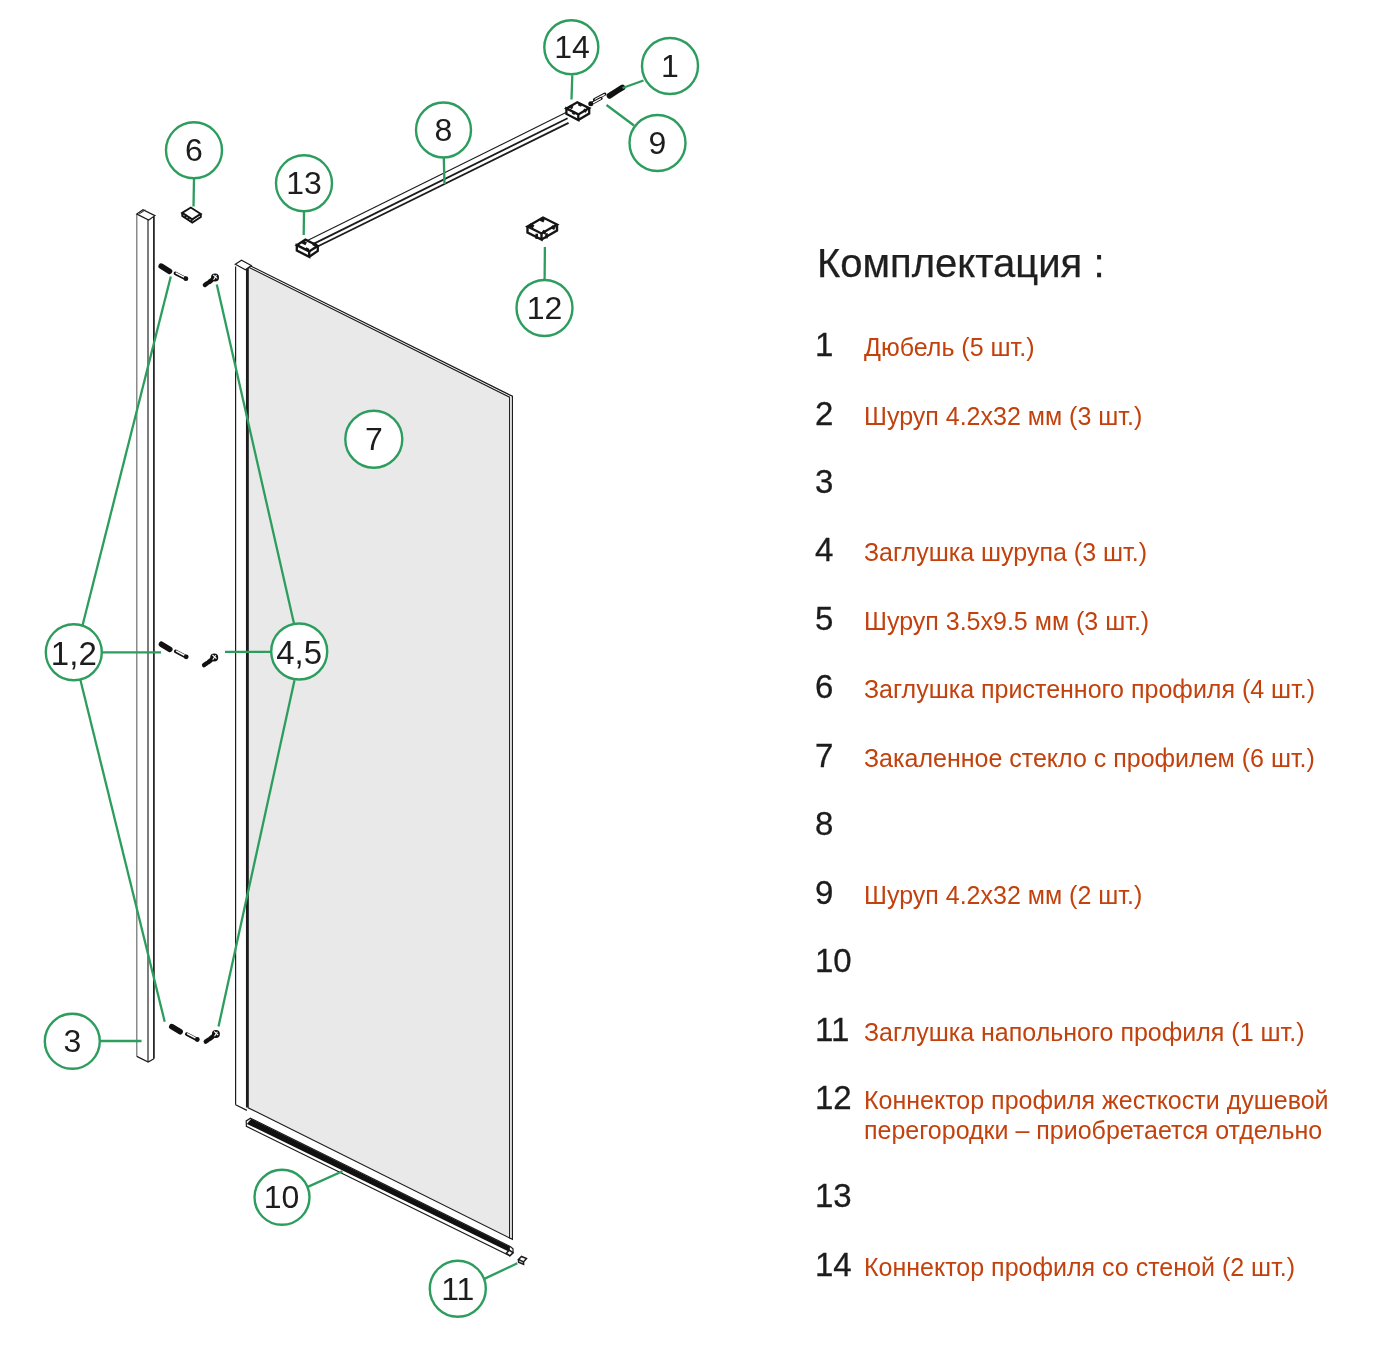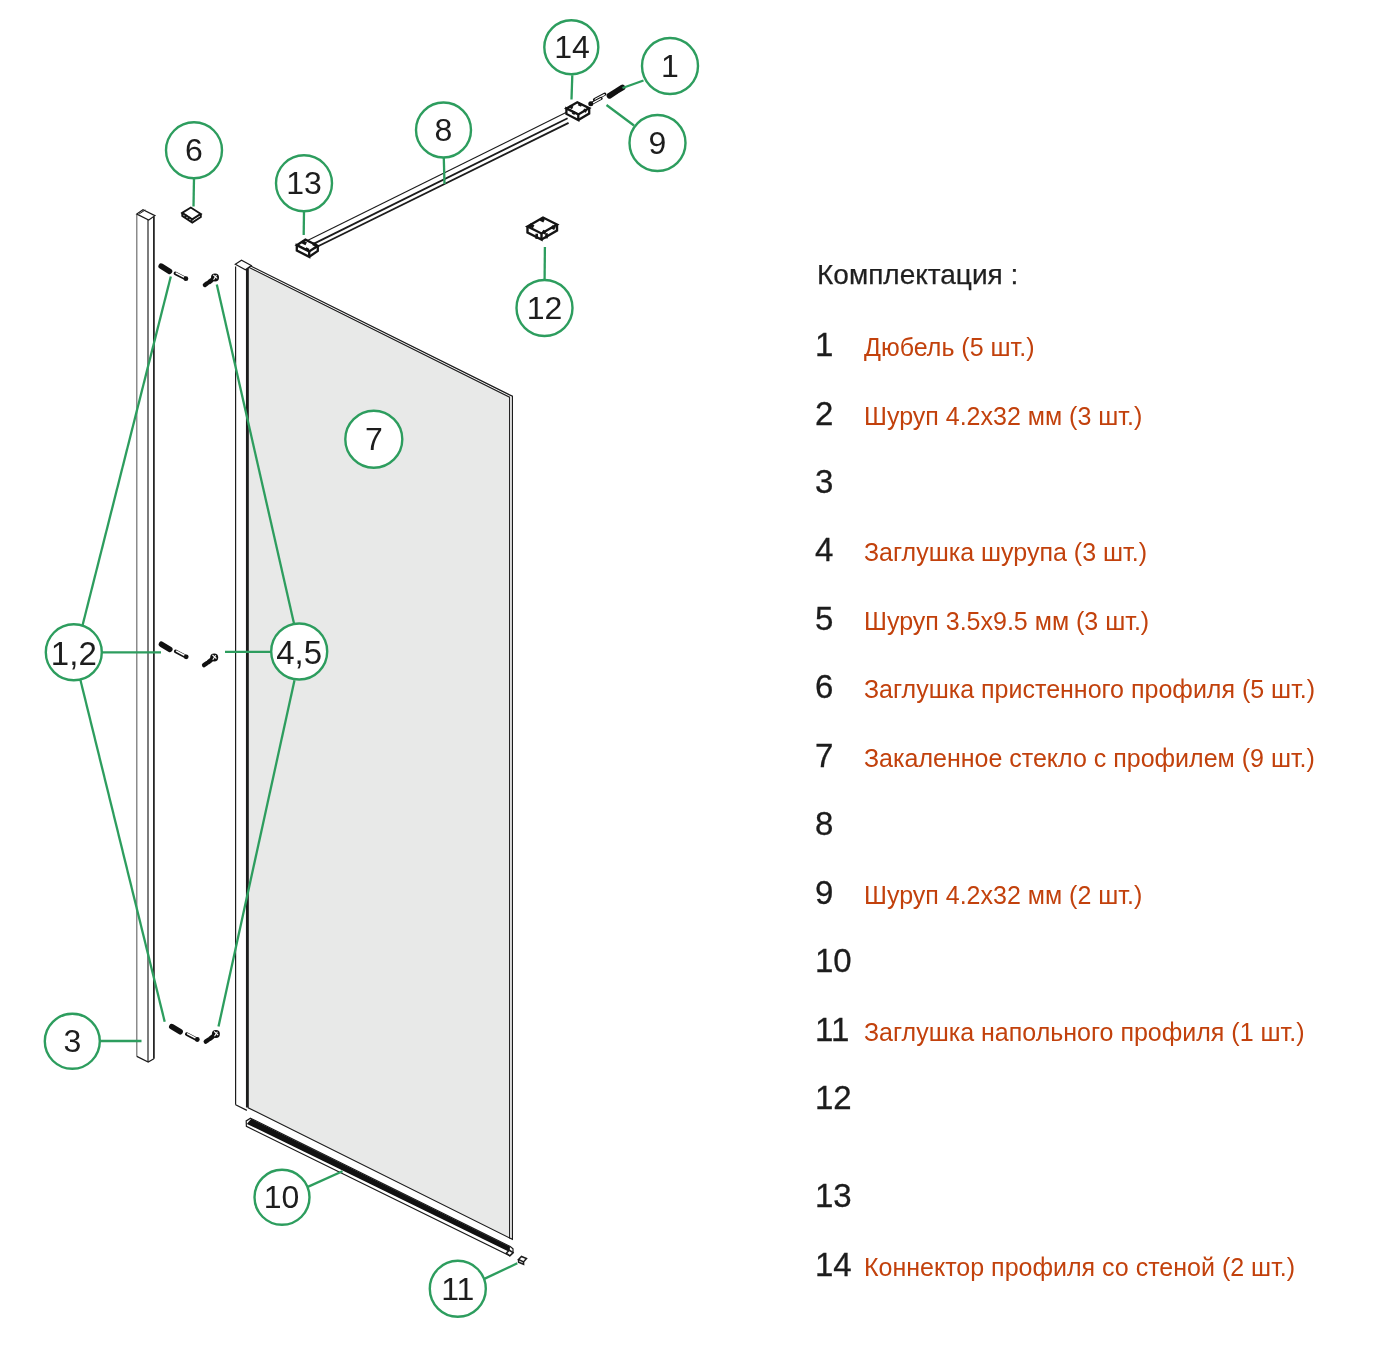--- a/index.html
+++ b/index.html
@@ -1,18 +1,18 @@
 <!DOCTYPE html>
 <html><head>
 <meta charset="utf-8">
 <style>
   html,body{margin:0;padding:0;background:#ffffff;}
   body{width:1383px;height:1369px;position:relative;font-family:"Liberation Sans",sans-serif;overflow:hidden;}
   #diagram{position:absolute;left:0;top:0;}
-  .title{position:absolute;left:817px;top:257px;font-size:28px;font-weight:400;color:#1f1f1f;line-height:36px;-webkit-text-stroke:0.25px #1f1f1f;}
+  .title{position:absolute;left:817px;top:245px;font-size:40px;font-weight:400;color:#1f1f1f;line-height:36px;-webkit-text-stroke:0.25px #1f1f1f;}
   .item{position:absolute;left:815px;display:flex;align-items:baseline;width:540px;}
   .num{flex:0 0 49px;font-size:33px;font-weight:400;color:#1c1c1c;line-height:36px;-webkit-text-stroke:0.3px #1c1c1c;}
   .txt{font-size:25px;font-weight:400;color:#c2410c;line-height:29.5px;white-space:nowrap;}
   .txt.wrap{white-space:normal;width:480px;}
 </style>
 </head>
 <body>
 <svg id="diagram" width="1383" height="1369" viewBox="0 0 1383 1369">
   <g id="parts" fill="none" stroke="#1c1c1c" stroke-width="1.2">
 
@@ -200,42 +200,43 @@
 <div class="item" style="top:532.4px">
     <span class="num">4</span>
     <span class="txt">Заглушка шурупа (3 шт.)</span>
   </div>
 <div class="item" style="top:600.9px">
     <span class="num">5</span>
     <span class="txt">Шуруп 3.5x9.5 мм (3 шт.)</span>
   </div>
 <div class="item" style="top:669.3px">
     <span class="num">6</span>
-    <span class="txt">Заглушка пристенного профиля (5 шт.)</span>
+    <span class="txt">Заглушка пристенного профиля (4 шт.)</span>
   </div>
 <div class="item" style="top:737.8px">
     <span class="num">7</span>
-    <span class="txt">Закаленное стекло с профилем (9 шт.)</span>
+    <span class="txt">Закаленное стекло с профилем (6 шт.)</span>
   </div>
 <div class="item" style="top:806.2px">
     <span class="num">8</span>
   </div>
 <div class="item" style="top:874.7px">
     <span class="num">9</span>
     <span class="txt">Шуруп 4.2x32 мм (2 шт.)</span>
   </div>
 <div class="item" style="top:943.1px">
     <span class="num">10</span>
   </div>
 <div class="item" style="top:1011.6px">
     <span class="num">11</span>
     <span class="txt">Заглушка напольного профиля (1 шт.)</span>
   </div>
 <div class="item" style="top:1080.0px">
     <span class="num">12</span>
+    <span class="txt wrap">Коннектор профиля жесткости душевой перегородки – приобретается отдельно</span>
   </div>
 <div class="item" style="top:1177.9px">
     <span class="num">13</span>
   </div>
 <div class="item" style="top:1247.4px">
     <span class="num">14</span>
     <span class="txt">Коннектор профиля со стеной (2 шт.)</span>
   </div>
 
 </body></html>

